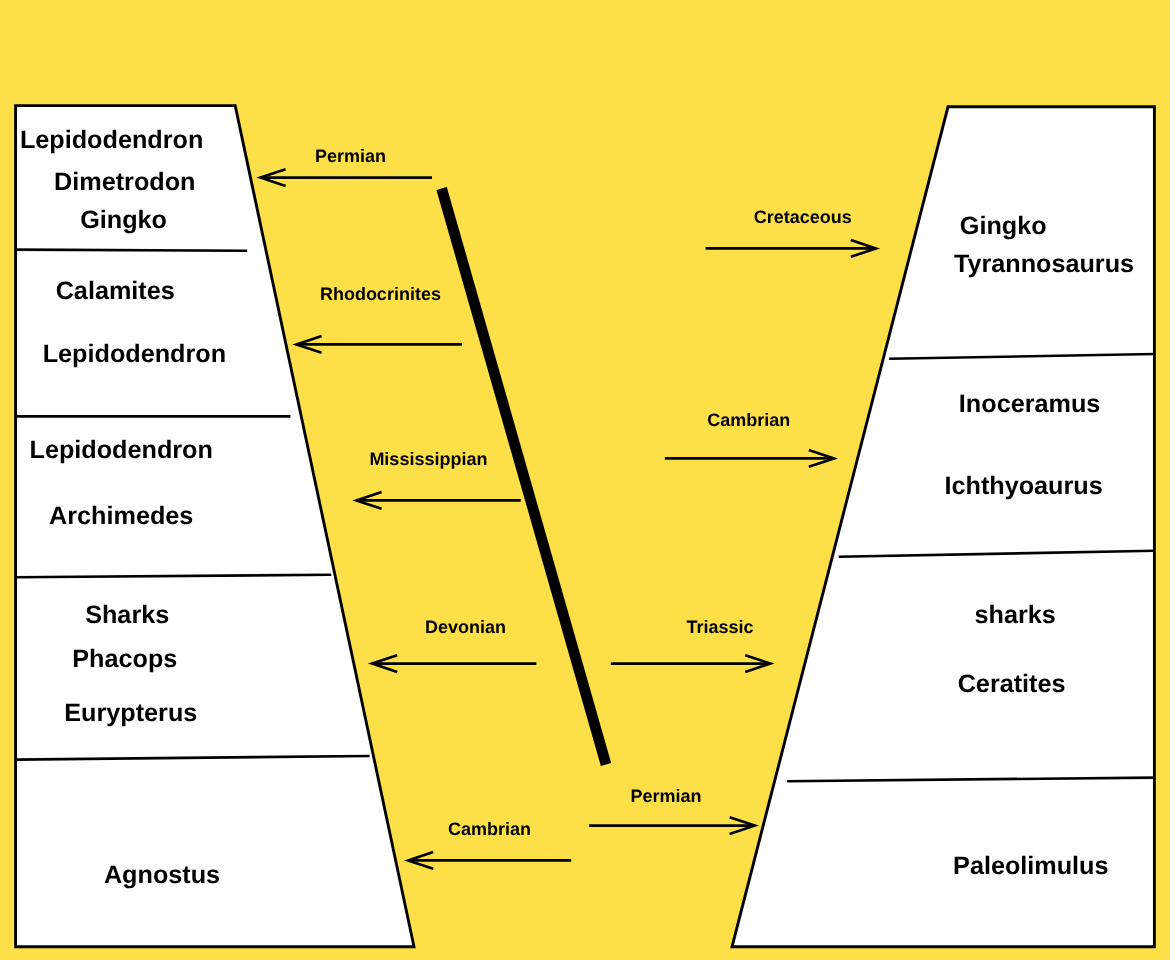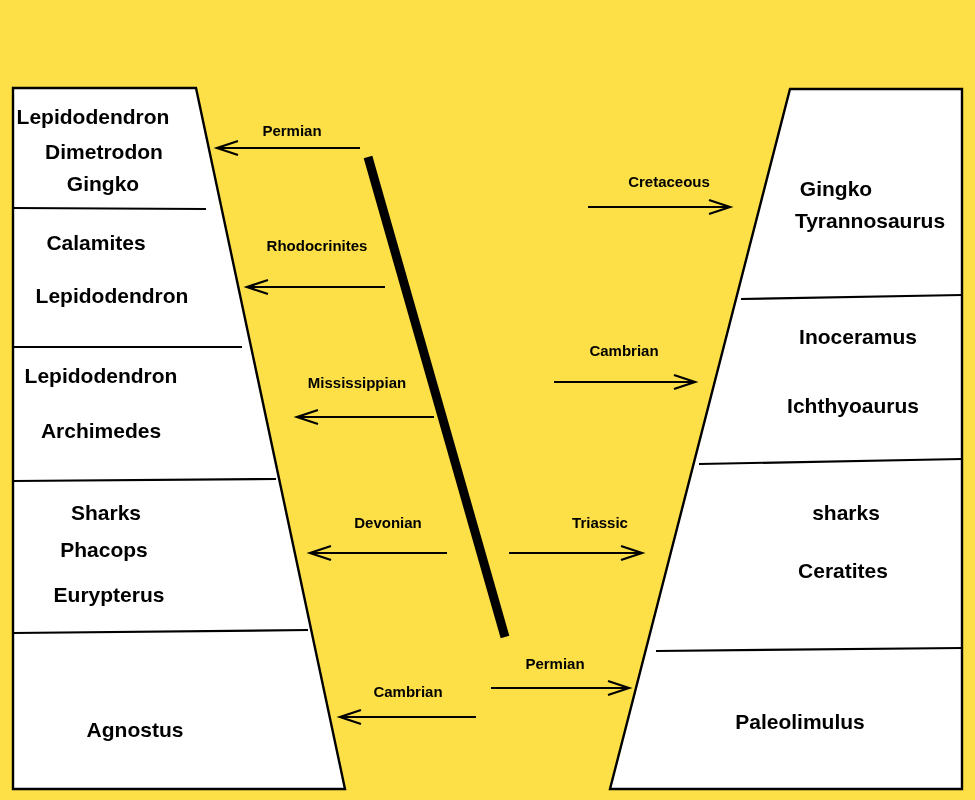--- a/index.html
+++ b/index.html
@@ -154,21 +154,21 @@
 
   <div class="fossil-label" style="left:836px; top:189px;">Gingko</div>
   <div class="fossil-label" style="left:870px; top:221px;">Tyrannosaurus</div>
 
   <div class="fossil-label" style="left:858px; top:337px;">Inoceramus</div>
   <div class="fossil-label" style="left:853px; top:406px;text-align:center;">Ichthyoaurus</div>
 
   <div class="fossil-label" style="left:846px; top:513px;">sharks</div>
   <div class="fossil-label" style="left:843px; top:571px;text-align:center;">Ceratites</div>
 
-  <div class="fossil-label" style="left:800px; top:722px;">Paleolimulus</div>
+  <div class="fossil-label" style="left:859px; top:722px;">Paleolimulus</div>
 
   <div class="period-label" style="left:292px; top:131px;">Permian</div>
   <div class="period-label" style="left:317px; top:246px;">Rhodocrinites</div>
   <div class="period-label" style="left:357px; top:383px;">Mississippian</div>
   <div class="period-label" style="left:388px; top:523px;">Devonian</div>
   <div class="period-label" style="left:408px; top:692px;">Cambrian</div>
 
   <div class="period-label" style="left:669px; top:170px;margin-top:12px;">Cretaceous</div>
   <div class="period-label" style="left:624px; top:351px;">Cambrian</div>
   <div class="period-label" style="left:583px; top:523px;margin-left:17px;">Triassic</div>

